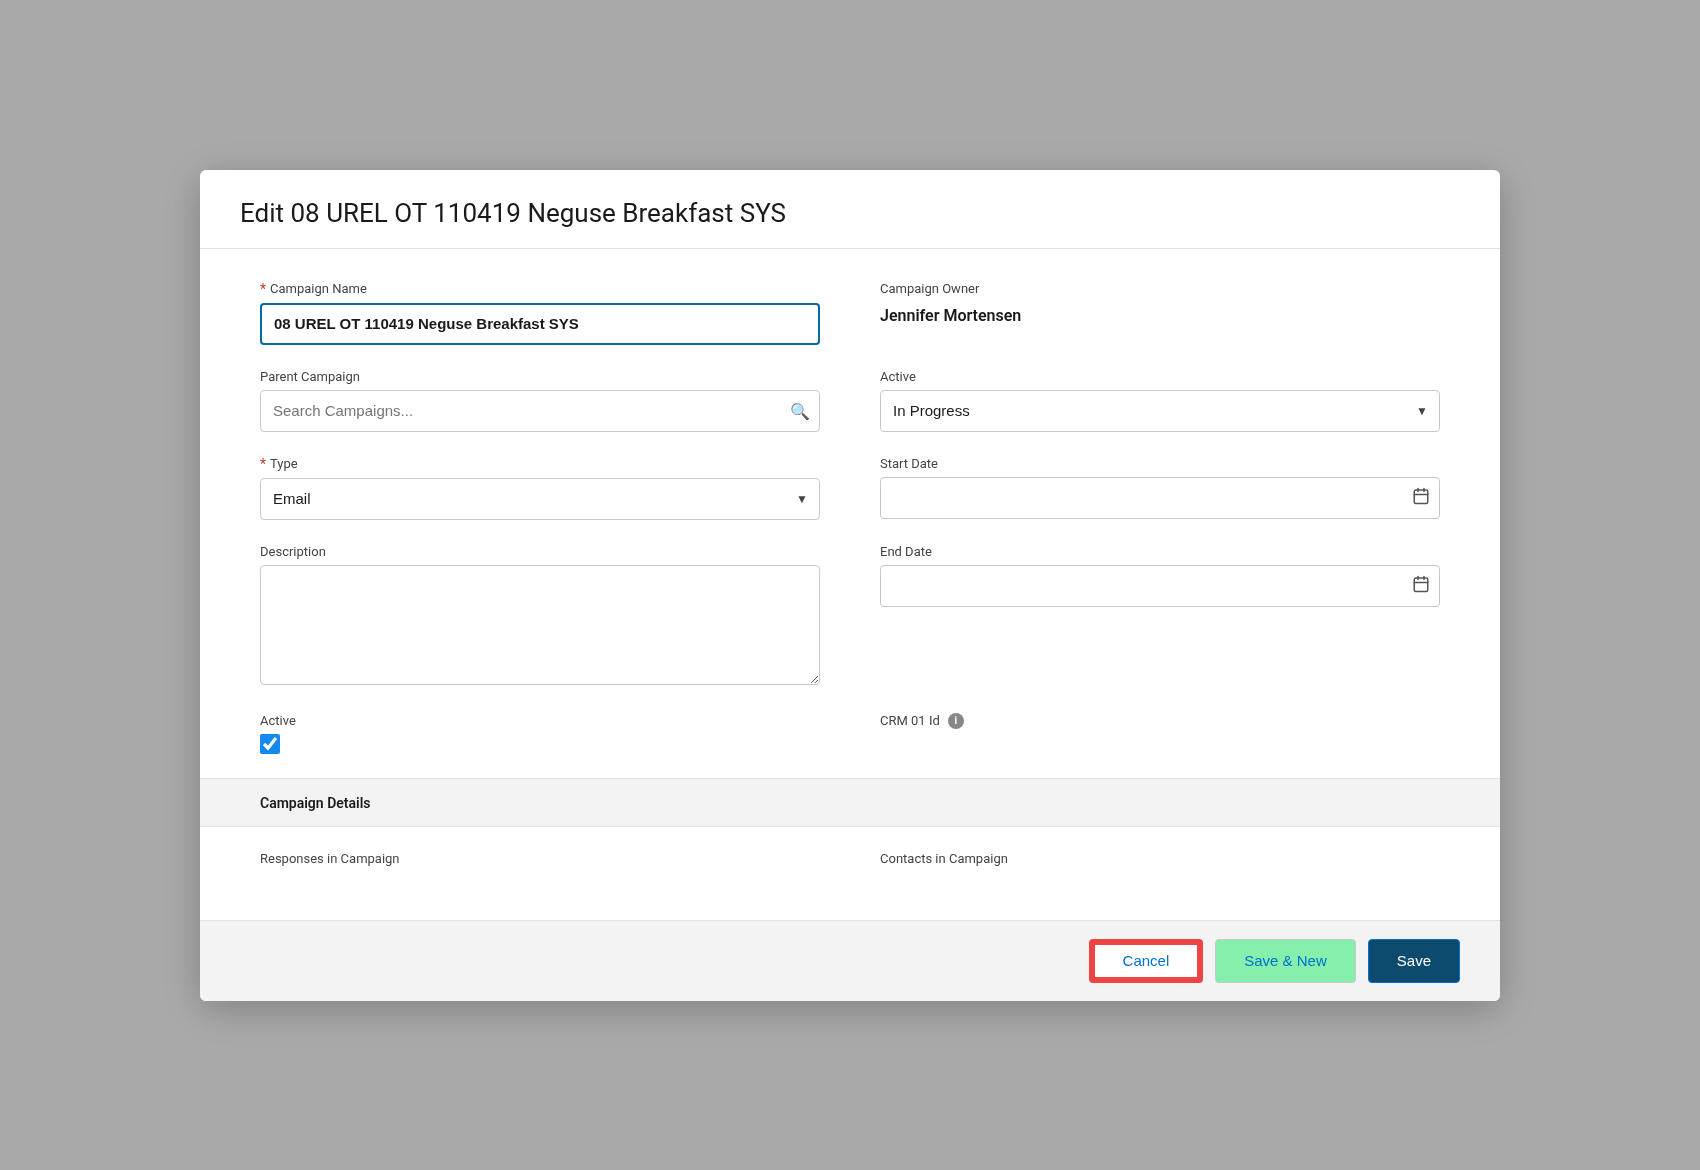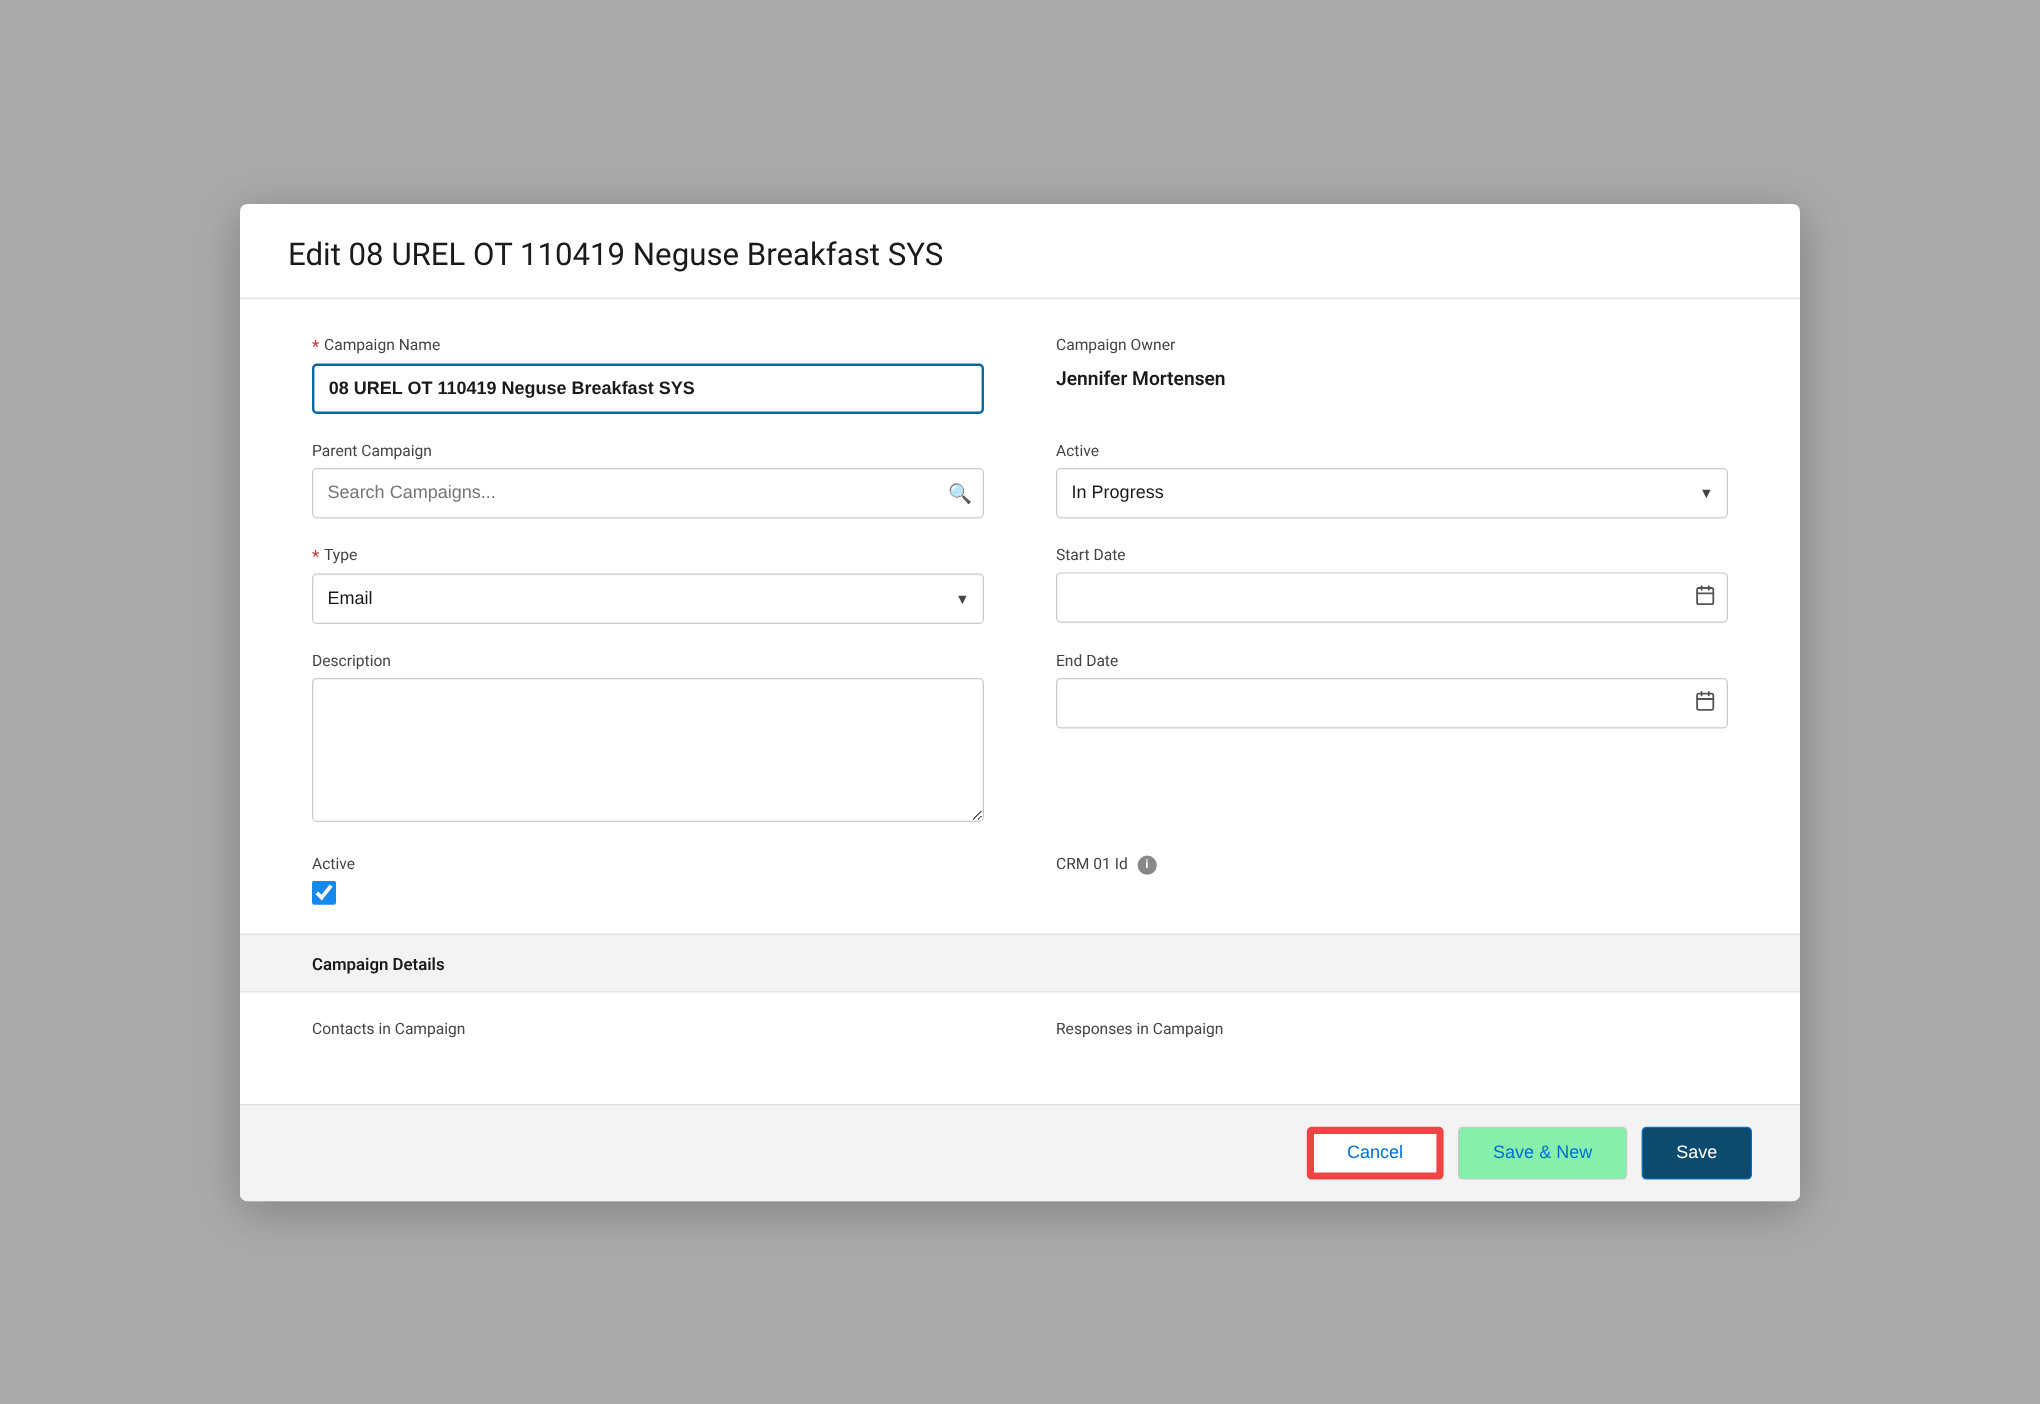--- a/index.html
+++ b/index.html
@@ -354,24 +354,24 @@
         </div>
       </div>
 
       <div class="section-header">
         <span class="section-title">Campaign Details</span>
       </div>
 
       <div class="section-body">
         <div class="form-row">
           <div class="form-col">
+            <div class="field-label">Responses in Campaign</div>
+          </div>
+          <div class="form-col">
             <div class="field-label">Contacts in Campaign</div>
-          </div>
-          <div class="form-col">
-            <div class="field-label">Responses in Campaign</div>
           </div>
         </div>
       </div>
 
     </div>
 
     <div class="modal-footer">
       <button class="btn btn-cancel">Cancel</button>
       <button class="btn btn-save-new">Save &amp; New</button>
       <button class="btn btn-save">Save</button>

